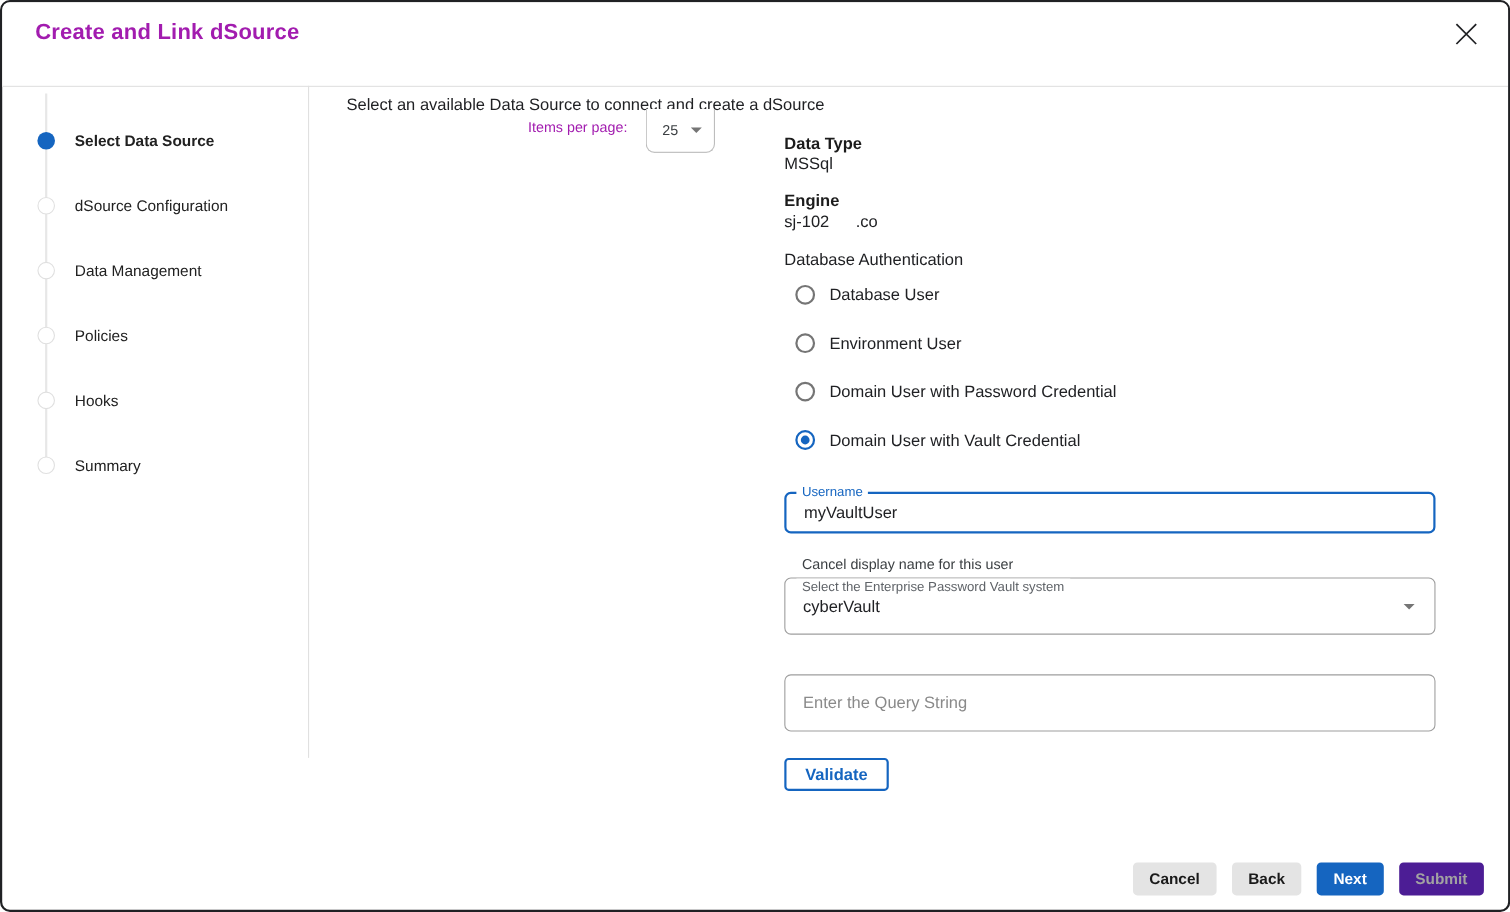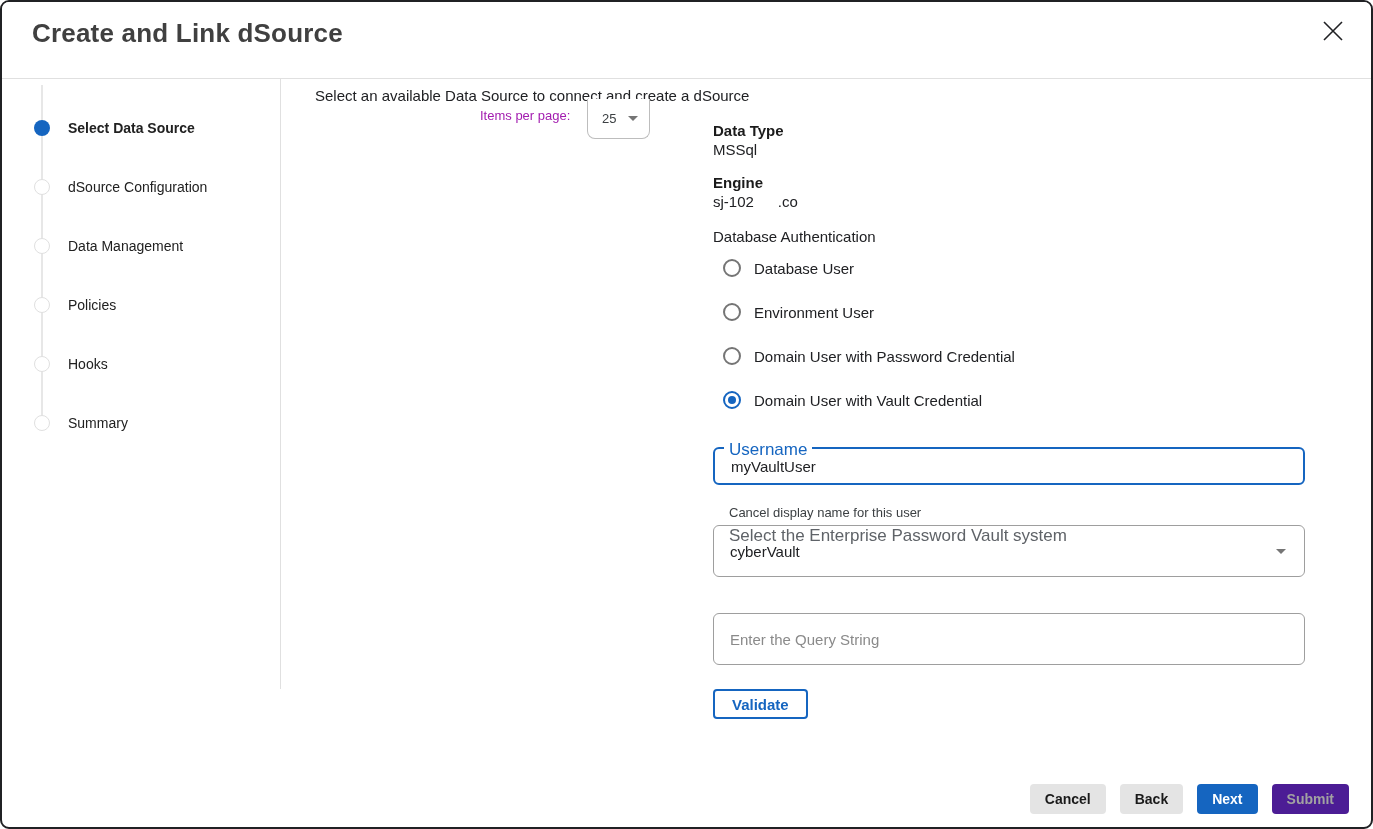--- a/index.html
+++ b/index.html
@@ -8,21 +8,21 @@
     font-family:"Liberation Sans","DejaVu Sans",sans-serif;
     color:#202124;
     -webkit-font-smoothing:antialiased;
   }
   .dialog{
     position:absolute;inset:0;box-sizing:border-box;background:#fff;
     border:2px solid var(--frame,#202124);border-radius:9px;overflow:hidden;
   }
   
   .header{position:absolute;top:0;left:0;right:0;height:76px;border-bottom:1px solid var(--divider,#e0e0e0);background:#fff;}
-  .title{position:absolute;left:30px;top:16px;font-size:26px;font-weight:bold;color:#404040;letter-spacing:.2px;}
+  .title{position:absolute;left:30px;top:16px;font-size:20px;font-weight:bold;color:#a21caf;letter-spacing:.2px;}
   .close-btn{position:absolute;right:24px;top:16px;width:28px;height:28px;display:flex;align-items:center;justify-content:center;cursor:pointer;background:none;border:none;padding:0;}
   
   .v-divider{position:absolute;left:278px;top:76px;width:1px;height:611px;background:var(--divider,#e0e0e0);}
   .step-line{position:absolute;left:39px;top:83px;width:2px;height:334px;background:#e7e7e7;}
   .step{position:absolute;left:32px;display:flex;align-items:center;cursor:pointer;}
   .step .dot{width:16px;height:16px;border-radius:50%;box-sizing:border-box;border:1.5px solid #e0e0e0;background:#fff;flex:0 0 16px;}
   .step.active .dot{border:none;background:var(--accent,#1565C0);}
   .step .lbl{margin-left:18px;font-size:14px;color:#212121;white-space:nowrap;}
   .step.active .lbl{font-weight:bold;}
   
@@ -45,21 +45,21 @@
   .radio-row{position:absolute;left:721px;height:22px;display:flex;align-items:center;cursor:pointer;}
   .radio{width:18px;height:18px;border-radius:50%;box-sizing:border-box;border:2px solid #757575;background:#fff;flex:0 0 18px;position:relative;}
   .radio-row.selected .radio{border-color:var(--accent,#1565C0);}
   .radio-row.selected .radio::after{content:"";position:absolute;left:3px;top:3px;width:8px;height:8px;border-radius:50%;background:var(--accent,#1565C0);}
   .radio-row .lbl{margin-left:13px;font-size:15px;color:#202124;}
   
   .field{position:absolute;left:711px;width:592px;box-sizing:border-box;border-radius:6px;background:#fff;display:flex;align-items:center;}
   .field.username{top:445px;height:38px;border:2px solid var(--accent,#1565C0);}
   .field.vault{top:523px;height:52px;border:1px solid #9e9e9e;cursor:pointer;}
   .field.query{top:611px;height:52px;border:1px solid #9e9e9e;}
-  .notch-label{position:absolute;font-size:17px;background:#fff;padding:0 5px;white-space:nowrap;}
+  .notch-label{position:absolute;font-size:12px;background:#fff;padding:0 5px;white-space:nowrap;}
   .notch-label.username{left:722px;top:438px;color:var(--accent,#1565C0);}
   .notch-label.vault{left:722px;top:524px;color:#5f6368;}
   .field input{border:none;outline:none;background:transparent;font-family:inherit;font-size:15px;color:#202124;width:100%;padding:0 16px;}
   .field input::placeholder{color:#8a8a8a;}
   .field .sel-val{margin-left:16px;font-size:15px;color:#202124;flex:1;}
   .field .caret{margin-right:18px;}
   .helper{position:absolute;left:727px;top:503px;font-size:13px;color:#3c4043;}
   .validate-btn{
     position:absolute;left:711px;top:687px;height:30px;padding:0 17px;box-sizing:border-box;
     background:#fff;border:2px solid var(--accent,#1565C0);border-radius:4px;

